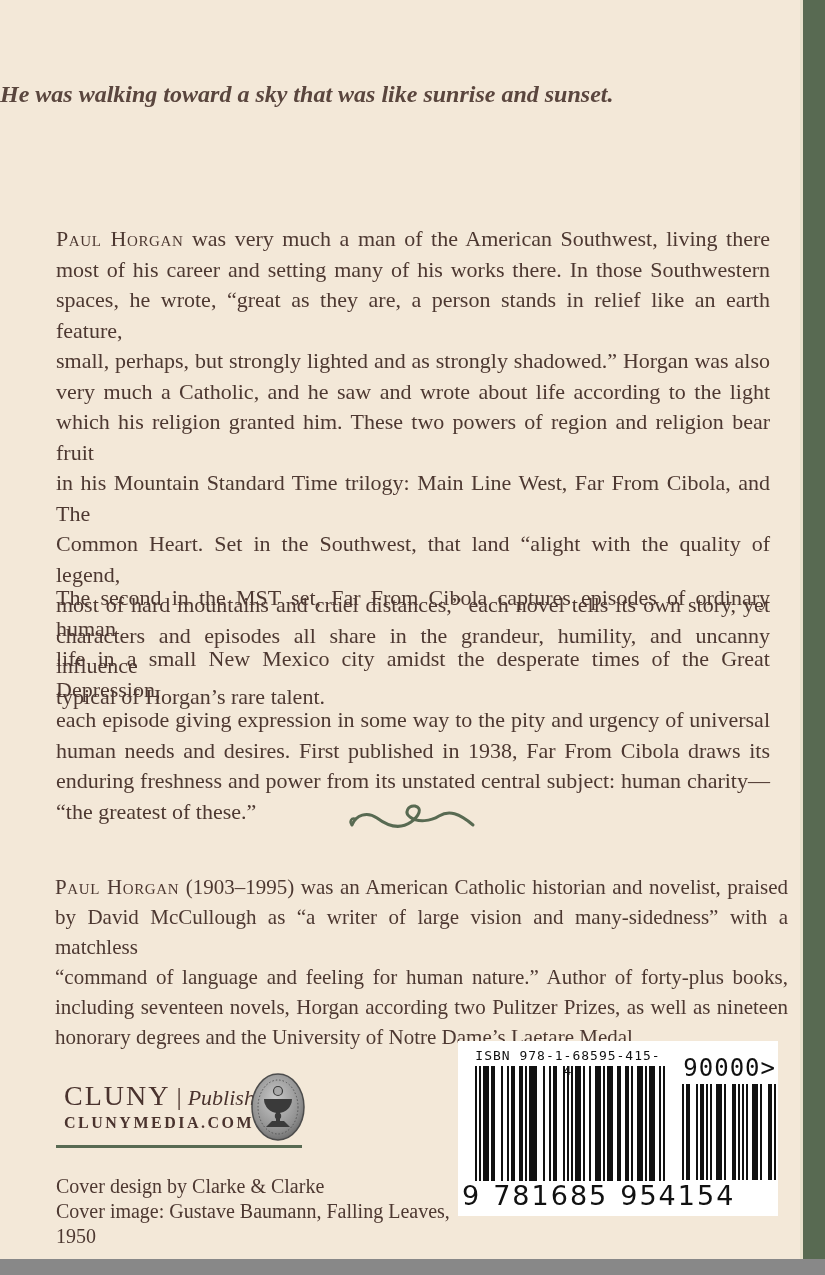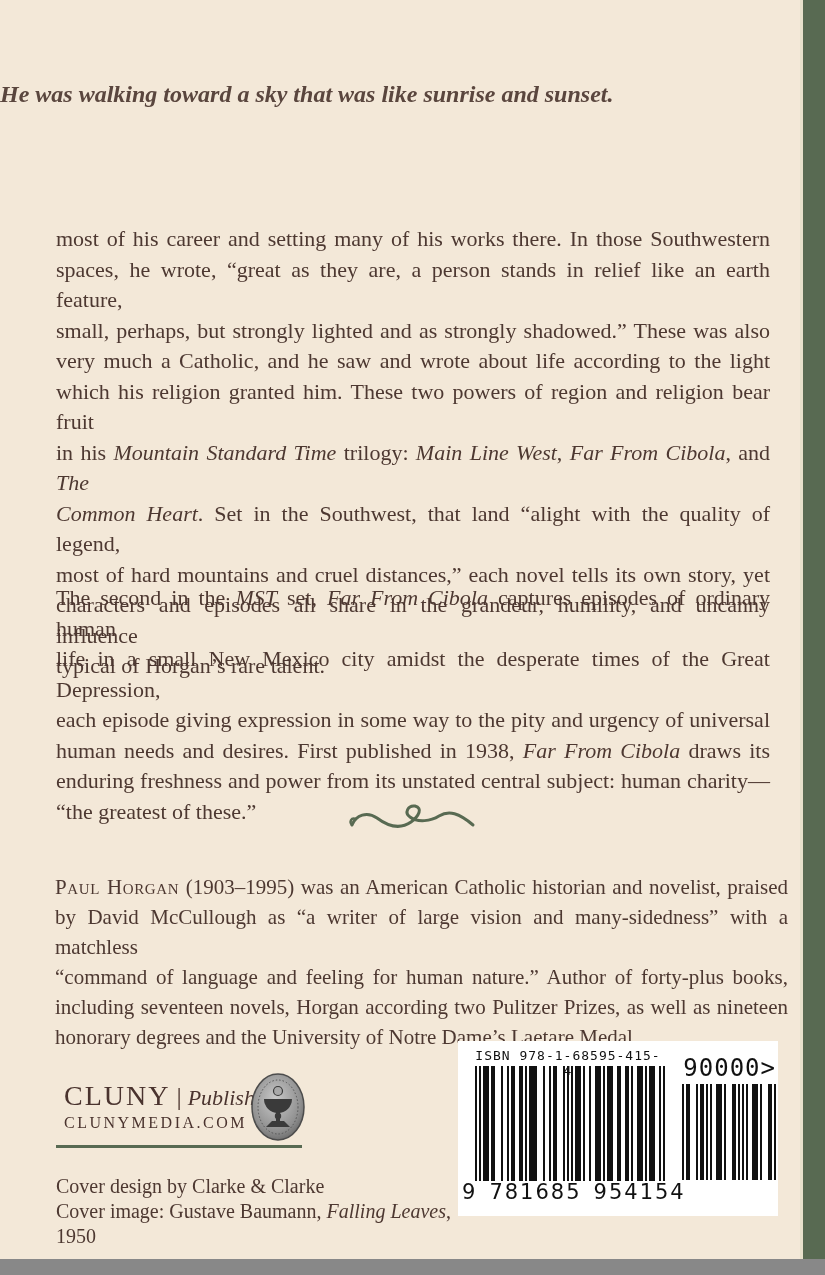--- a/index.html
+++ b/index.html
@@ -3,78 +3,79 @@
 <meta charset="utf-8">
 <style>
   html,body{margin:0;padding:0;background:#888;}
   .page{position:relative;width:825px;height:1259px;background:#f3e8d8;
         font-family:"Liberation Serif",serif;color:#4d3831;overflow:hidden;}
   .abs{position:absolute;}
 
   
   .rich .line{text-align:justify;text-align-last:justify;}
   .rich .line:last-child{text-align-last:left;}
-  .it{font-style:italic;}
+  .it{}
   .sc{font-variant:small-caps;letter-spacing:.6px;}
 
   .quote{left:0;top:74px;width:825px;font-size:24px;line-height:40px;
          color:#5a463e;font-style:italic;font-weight:600;}
   .quote .line{text-align:center;text-align-last:center;}
 
   .para1{left:56px;top:224px;width:714px;font-size:22px;line-height:30.5px;}
   .para2{left:56px;top:583px;width:714px;font-size:22px;line-height:30.5px;}
   .bio  {left:55px;top:872px;width:733px;font-size:21px;line-height:30px;}
 
   .flourish{left:347px;top:796px;width:130px;height:44px;}
 
   .logo-row{left:64px;top:1080px;width:240px;white-space:nowrap;}
   .logo-name{font-size:28px;letter-spacing:2px;color:#4a332e;}
   .logo-sep{font-size:26px;font-weight:300;color:#4a332e;padding:0 6px;}
   .logo-tag{font-size:22px;font-style:italic;color:#4a332e;}
-  .logo-site{left:64px;top:1114px;font-size:16px;font-weight:normal;
+  .logo-site{left:64px;top:1114px;font-size:16px;font-weight:bold;
              letter-spacing:2.5px;color:#4a332e;}
   .emblem{left:250px;top:1072px;width:56px;height:70px;}
   .divider{left:56px;top:1145px;width:246px;height:3px;background:#586a52;}
 
   .credits{left:56px;top:1160px;width:420px;font-size:20px;line-height:25px;margin-top:14px;}
   .credits .line{text-align:left;text-align-last:left;}
 
   
   .bc-box{left:458px;top:1041px;width:320px;height:175px;background:#ffffff;}
   .bc-isbn{position:absolute;left:14px;top:7px;width:192px;text-align:center;
            font-family:"DejaVu Sans Mono",monospace;font-size:13px;
            letter-spacing:1px;color:#111;}
   .bc-main{position:absolute;left:17px;top:25px;height:115px;font-size:0;}
   .bc-supp{position:absolute;left:222px;top:43px;height:96px;font-size:0;}
   .bc-price{position:absolute;left:210px;top:13px;width:108px;text-align:right;
             font-family:"DejaVu Sans Mono",monospace;font-size:24px;
             letter-spacing:1px;color:#111;}
   .bc-digits{position:absolute;left:4px;top:139px;width:200px;
-             font-family:"DejaVu Sans",sans-serif;font-size:21px;color:#111;}
+             font-family:"DejaVu Sans",sans-serif;font-size:27px;color:#111;}
   .bc-digits span{margin-right:12px;letter-spacing:2px;}
   .m{display:inline-block;width:2px;height:100%;}
   .b{background:#111;}
 
   
   .edge-line{left:800px;top:0;width:3px;height:1275px;background:#e7e0cb;}
   .edge-green{left:803px;top:0;width:22px;height:1275px;background:#586a52;}
 </style>
 </head>
 <body>
 
 <div class="page">
 
   <div class="abs quote rich">
       <div class="line"><span>He was walking toward a sky that was like sunrise and sunset.</span></div>
     </div>
 
   <div class="abs para1 rich">
+      <div class="line"><span class="sc">Paul Horgan</span><span> was very much a man of the American Southwest, living there</span></div>
       <div class="line"><span>most of his career and setting many of his works there. In those Southwestern</span></div>
       <div class="line"><span>spaces, he wrote, “great as they are, a person stands in relief like an earth feature,</span></div>
-      <div class="line"><span>small, perhaps, but strongly lighted and as strongly shadowed.” These was also</span></div>
+      <div class="line"><span>small, perhaps, but strongly lighted and as strongly shadowed.” Horgan was also</span></div>
       <div class="line"><span>very much a Catholic, and he saw and wrote about life according to the light</span></div>
       <div class="line"><span>which his religion granted him. These two powers of region and religion bear fruit</span></div>
       <div class="line"><span>in his </span><span class="it">Mountain Standard Time</span><span> trilogy: </span><span class="it">Main Line West</span><span>, </span><span class="it">Far From Cibola</span><span>, and </span><span class="it">The</span></div>
       <div class="line"><span class="it">Common Heart</span><span>. Set in the Southwest, that land “alight with the quality of legend,</span></div>
       <div class="line"><span>most of hard mountains and cruel distances,” each novel tells its own story, yet</span></div>
       <div class="line"><span>characters and episodes all share in the grandeur, humility, and uncanny influence</span></div>
       <div class="line"><span>typical of Horgan’s rare talent.</span></div>
     </div>
 
   <div class="abs para2 rich">

